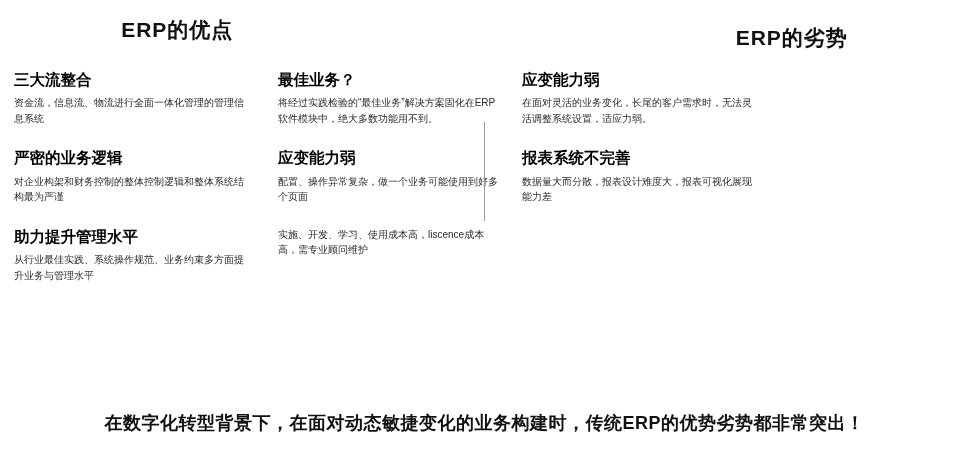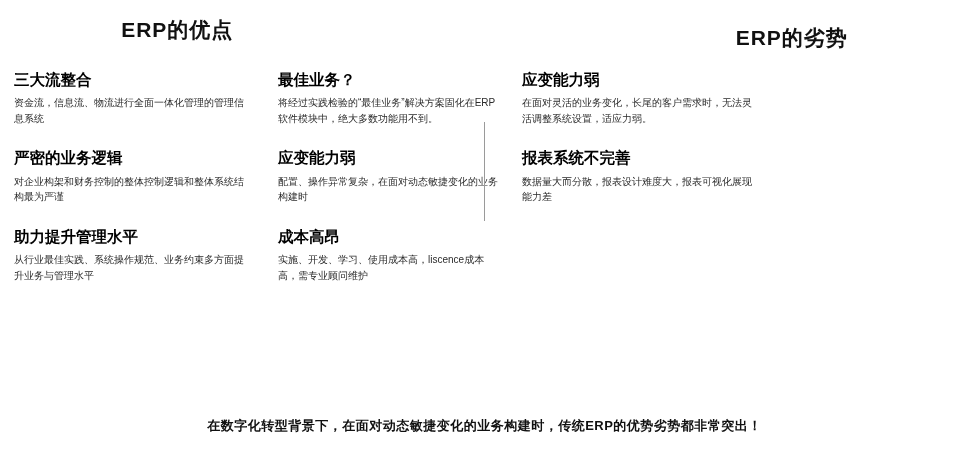--- a/index.html
+++ b/index.html
@@ -75,21 +75,21 @@
     line-height: 1.55;
     color: #2b2b2b;
     white-space: pre-line;
   }
   .footer {
     position: absolute;
     left: 0;
     right: 0;
     bottom: 16px;
     text-align: center;
-    font-size: 13px;
+    font-size: 18px;
     font-weight: bold;
     color: #111111;
     letter-spacing: 0.5px;
   }
 </style>
 </head>
 <body>
 
 <div class="slide">
 
@@ -117,24 +117,23 @@
     </div>
 
 
     <div class="col c3">
       <div class="block">
         <div class="title">最佳业务？</div>
         <div class="desc">将经过实践检验的“最佳业务”解决方案固化在ERP软件模块中，绝大多数功能用不到。</div>
       </div>
       <div class="block">
         <div class="title">应变能力弱</div>
-        <div class="desc">配置、操作异常复杂，在面对动态敏捷变化的业务构建时</div>
+        <div class="desc">配置、操作异常复杂，做一个业务可能使用到好多个页面</div>
       </div>
       <div class="block">
-        <div class="title">成本高昂</div>
         <div class="desc">实施、开发、学习、使用成本高，liscence成本高，需专业顾问维护</div>
       </div>
     </div>
 
     <div class="col c4">
       <div class="block">
         <div class="title">应变能力弱</div>
         <div class="desc">在面对灵活的业务变化，长尾的客户需求时，无法灵活调整系统设置，适应力弱。</div>
       </div>
       <div class="block">

